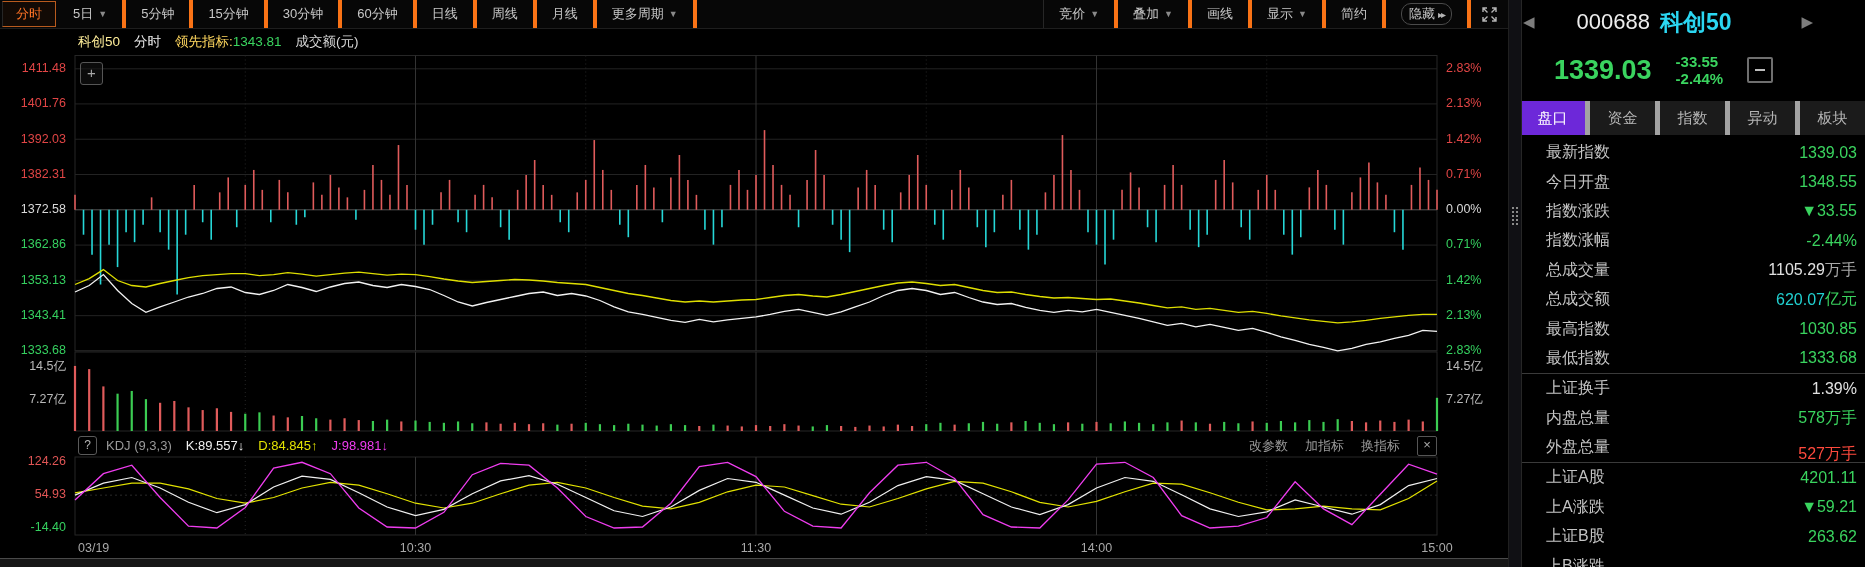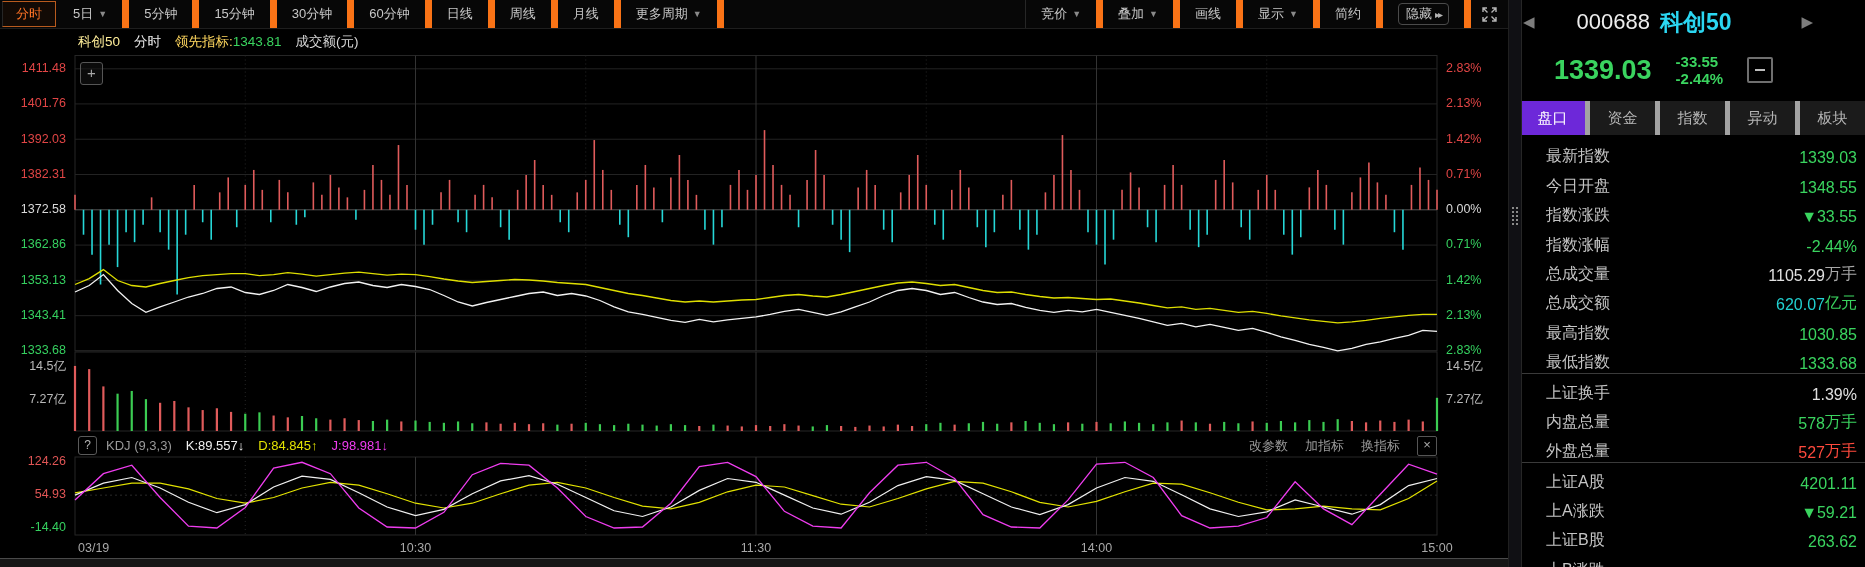--- a/index.html
+++ b/index.html
@@ -4,25 +4,25 @@
 <style>
   html,body{margin:0;padding:0;background:#000;}
   #app{position:relative;width:1865px;height:567px;background:#000;overflow:hidden;
        font-family:"Liberation Sans","DejaVu Sans",sans-serif;color:#ccc;-webkit-font-smoothing:antialiased;}
   
   .toolbar{position:absolute;left:0;top:0;width:1508px;height:28px;background:#070707;
            border-bottom:1px solid #1e1e1e;display:flex;align-items:stretch;z-index:5;}
   .tb-group{display:flex;align-items:stretch;}
   .tb-right{margin-left:auto;}
   .tb-item{display:flex;align-items:center;padding:4px 15px;font-size:13px;color:#c8c8c8;
-           border-right:7px solid #f97316;cursor:pointer;white-space:nowrap;}
+           border-right:4px solid #f97316;cursor:pointer;white-space:nowrap;}
   .tb-group .tb-item:first-child{border-left:1px solid #262626;}
   .tb-item .caret{font-size:9px;color:#8a8a8a;margin-left:5px;}
   .tb-item.active{color:#ff7326;border:1px solid #b95b1e;background:#120a05;margin:1px 2px;padding:0 13px;}
-  .hide-box{border:1px solid #4a4a4a;border-radius:4px;padding:1px 7px;display:flex;align-items:center;}
+  .hide-box{border:1px solid #4a4a4a;border-radius:10px;padding:1px 7px;display:flex;align-items:center;}
   .hide-box .arr{font-size:10px;color:#b5b5b5;margin-left:3px;letter-spacing:-2px;}
   .tb-icon{display:flex;align-items:center;justify-content:center;padding:0 10px;cursor:pointer;}
   
   .chart-header{position:absolute;left:78px;top:30px;height:24px;display:flex;align-items:center;
                 gap:14px;font-size:13.5px;z-index:4;}
   .ch-name{color:#ffee9a;}
   .ch-period{color:#e8e8e8;}
   .ch-lead{color:#ffd75e;}
   .ch-leadval{color:#3ad45f;}
   .ch-amt{color:#d8d8d8;}
@@ -65,21 +65,21 @@
   .p-chg{margin-left:24px;font-size:15px;font-weight:bold;color:#3ad45f;line-height:17px;}
   .p-minusbox{width:22px;height:22px;border:2px solid #6f6f6f;border-radius:2px;margin-left:24px;
               display:flex;align-items:center;justify-content:center;cursor:pointer;}
   .p-minusbox i{display:block;width:10px;height:2px;background:#bdbdbd;}
   .p-tabs{margin-top:5px;height:34px;background:#1b1b1b;display:flex;}
   .p-tab{flex:1;display:flex;align-items:center;justify-content:center;font-size:15px;
          color:#b5b5b5;border-left:5px solid #a3a3a3;cursor:pointer;}
   .p-tab:first-child{border-left:none;}
   .p-tab.active{background:#6d28d9;color:#fff;}
   #panel-rows{margin-top:3px;}
-  .p-row{height:29.4px;display:flex;align-items:flex-end;padding:0 8px 0 26px;font-size:16px;}
+  .p-row{height:29.4px;display:flex;align-items:center;padding:0 8px 0 26px;font-size:16px;}
   .p-row .lbl{color:#c4c4c4;}
   .p-row .val{margin-left:auto;}
   .p-div{height:1px;background:#3a3a3a;margin:0;}
   .c-green{color:#3ad45f;} .c-red{color:#ff4a3d;margin-top:13px;} .c-white{color:#e0e0e0;}
   .c-cyan{color:#21d0d0;} .c-gray{color:#a8a8a8;}
 </style>
 </head>
 <body>
 
 <div id="app">

